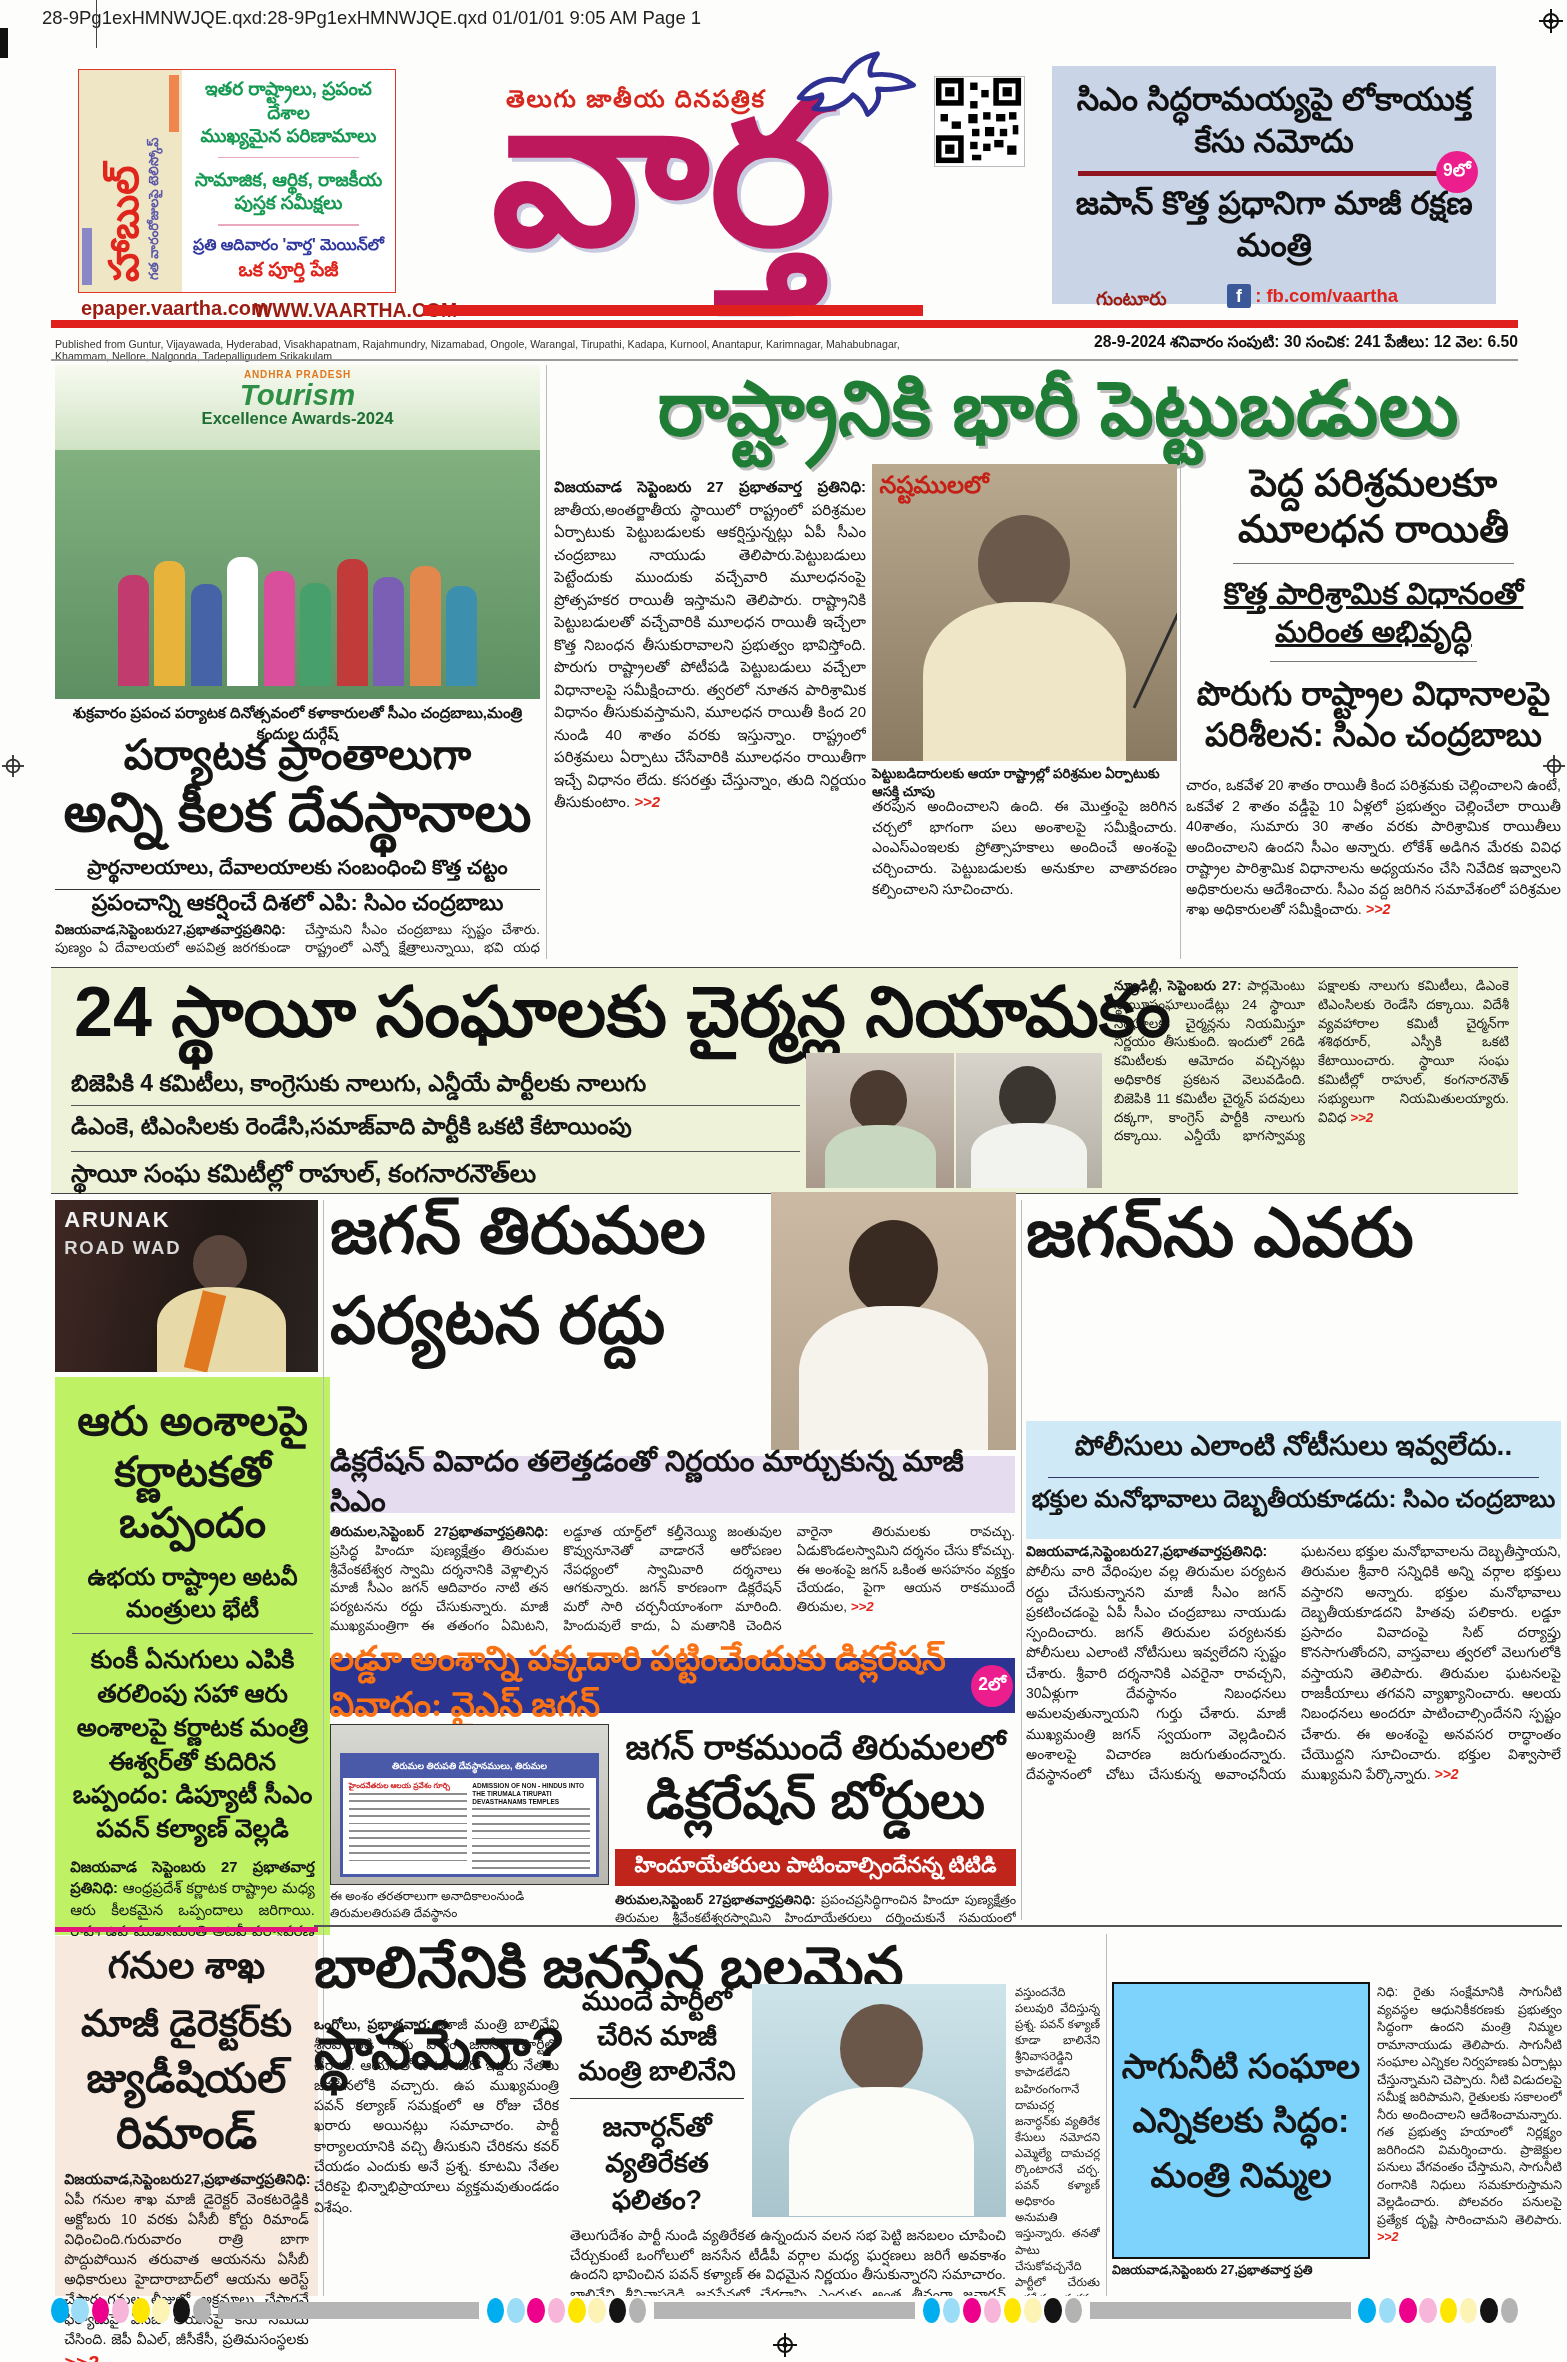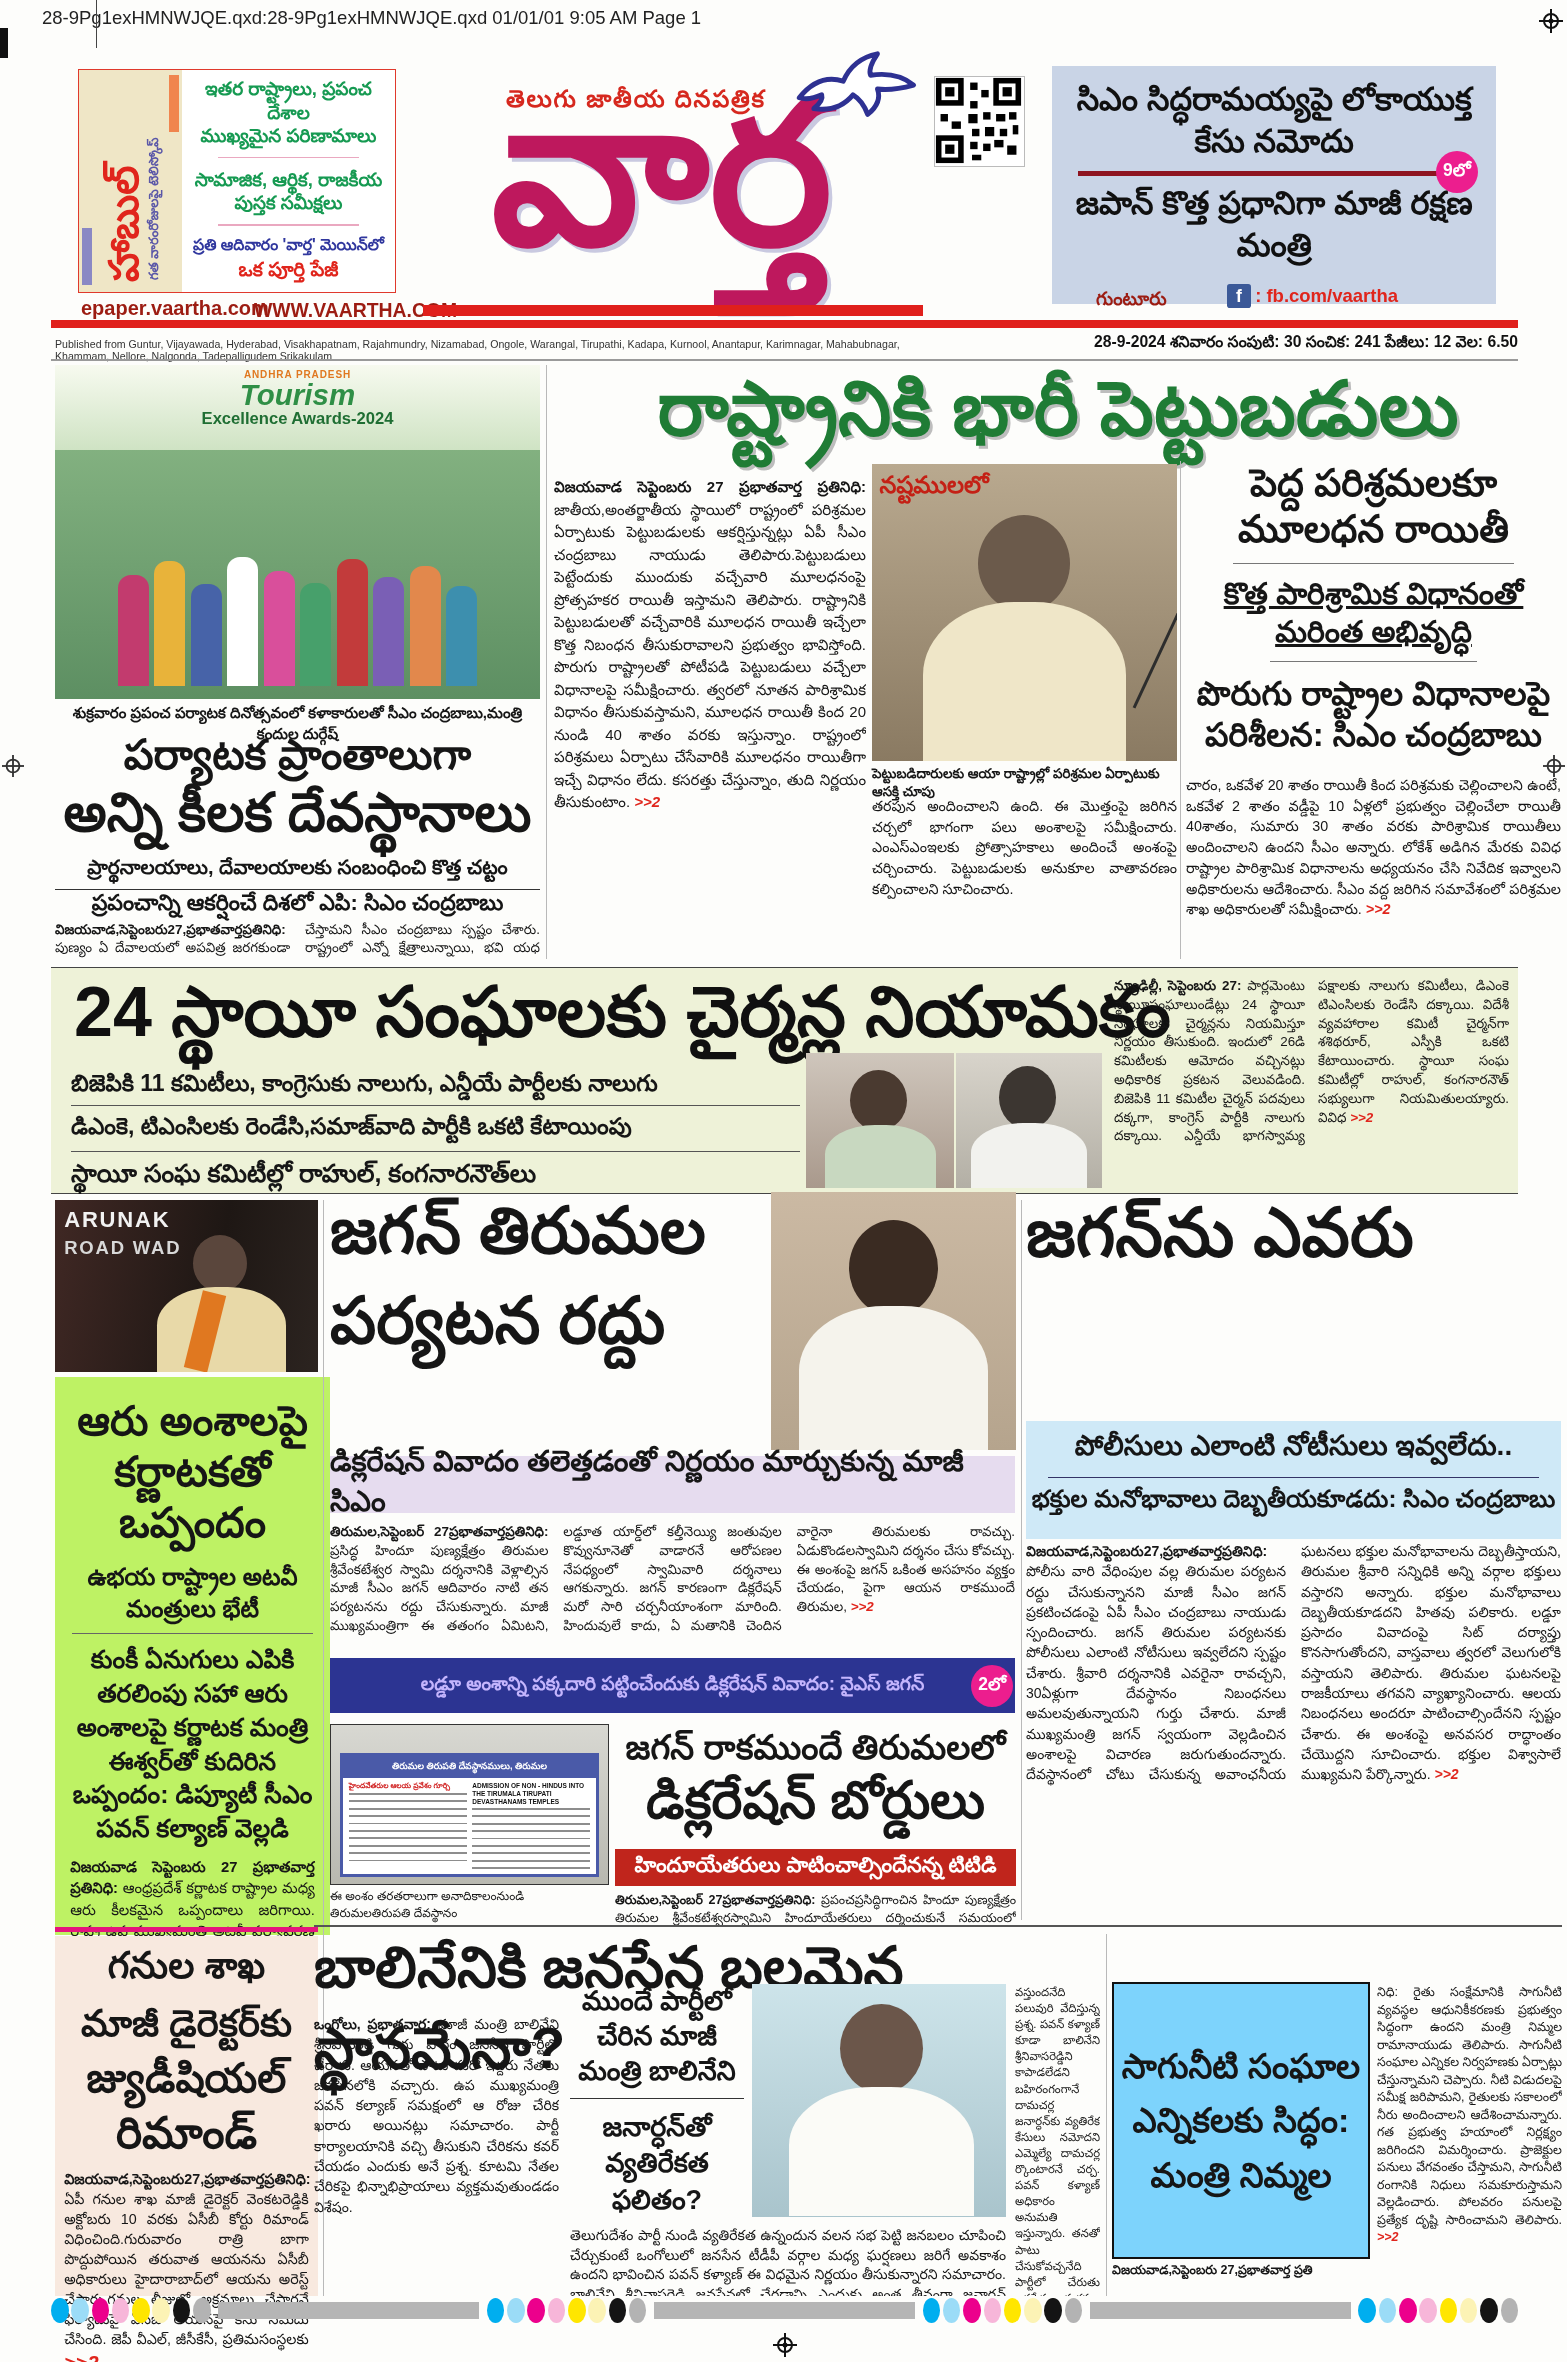--- a/index.html
+++ b/index.html
@@ -209,21 +209,21 @@
     <span>చారం, ఒకవేళ 20 శాతం రాయితీ కింద పరిశ్రమకు చెల్లించాలని ఉంటే, ఒకవేళ 2 శాతం వడ్డీపై 10 ఏళ్లలో ప్రభుత్వం చెల్లించేలా రాయితీ 40శాతం, సుమారు 30 శాతం వరకు పారిశ్రామిక రాయితీలు అందించాలని ఉందని సీఎం అన్నారు. లోకేశ్ అడిగిన మేరకు వివిధ రాష్ట్రాల పారిశ్రామిక విధానాలను అధ్యయనం చేసి నివేదిక ఇవ్వాలని అధికారులను ఆదేశించారు. సీఎం వద్ద జరిగిన సమావేశంలో పరిశ్రమల శాఖ అధికారులతో సమీక్షించారు.</span>
     <span class="more">&gt;&gt;2</span>
   </div>
 
   <div class="vrule" style="left:546px;top:365px;height:594px;"></div>
   <div class="vrule" style="left:1180px;top:461px;height:498px;"></div>
 
   <div class="abs" style="left:51px;top:967px;width:1467px;height:225px;background:#eef2d8;border-top:1.8px solid #444;border-bottom:1.8px solid #444;">
     <div class="abs" style="left:23px;top:3.7px;width:1172px;font-size:70px;font-weight:800;color:#101010;">24 స్థాయీ సంఘాలకు చైర్మన్ల నియామకం</div>
     <div class="abs" style="left:20px;top:98px;width:729px;">
-      <div class="b" style="font-size:23px;padding:3.7px 0;border-bottom:0.9px solid #555;">బిజెపికి 11 కమిటీలు, కాంగ్రెసుకు నాలుగు, ఎన్డీయే పార్టీలకు నాలుగు</div>
+      <div class="b" style="font-size:23px;padding:3.7px 0;border-bottom:0.9px solid #555;">బిజెపికి 4 కమిటీలు, కాంగ్రెసుకు నాలుగు, ఎన్డీయే పార్టీలకు నాలుగు</div>
       <div class="b" style="font-size:23px;padding:6.5px 0;border-bottom:0.9px solid #555;">డిఎంకె, టిఎంసిలకు రెండేసి,సమాజ్‌వాది పార్టీకి ఒకటి కేటాయింపు</div>
       <div class="b" style="font-size:25px;padding:6.5px 0;">స్థాయీ సంఘ కమిటీల్లో రాహుల్, కంగనారనౌత్‌లు</div>
     </div>
     <div class="ph" style="left:755px;top:85px;width:148px;height:135px;background:linear-gradient(#cfc6bc,#a9998c);">
       <div class="sil-head" style="left:44px;top:16.6px;width:57px;height:61px;background:#4a3a30;"></div>
       <div class="sil-body" style="left:18.5px;top:72px;width:111px;height:65px;background:#c8d8c0;"></div>
     </div>
     <div class="ph" style="left:905px;top:85px;width:146px;height:135px;background:linear-gradient(#d8d4cb,#b3afa5);">
       <div class="sil-head" style="left:43px;top:13px;width:57px;height:63px;background:#3c3631;"></div>
       <div class="sil-body" style="left:14.8px;top:70px;width:116px;height:66px;background:#f2f2ee;"></div>
@@ -275,21 +275,21 @@
   </div>
   <div class="abs band" style="left:330px;top:1456px;width:685px;height:57px;background:#e6dcef;">
     <span class="b" style="font-size:29px;">డిక్లరేషన్ వివాదం తలెత్తడంతో నిర్ణయం మార్చుకున్న మాజీ సిఎం</span>
   </div>
   <div class="abs j" style="left:330px;top:1523px;width:685px;height:126px;font-size:13.4px;line-height:1.4;column-count:3;column-gap:14.8px;overflow:hidden;">
     <b>తిరుమల,సెప్టెంబర్ 27ప్రభాతవార్తప్రతినిధి:</b>
     <span>ప్రసిద్ధ హిందూ పుణ్యక్షేత్రం తిరుమల శ్రీవేంకటేశ్వర స్వామి దర్శనానికి వెళ్లాల్సిన మాజీ సీఎం జగన్ ఆదివారం నాటి తన పర్యటనను రద్దు చేసుకున్నారు. మాజీ ముఖ్యమంత్రిగా ఈ తతంగం ఏమిటని, లడ్డూత యార్డ్‌లో కల్తీనెయ్యి జంతువుల కొవ్వునూనెతో వాడారనే ఆరోపణల నేపధ్యంలో స్వామివారి దర్శనాలు ఆగకున్నారు. జగన్ కారణంగా డిక్లరేషన్ మరో సారి చర్చనీయాంశంగా మారింది. హిందువులే కాదు, ఏ మతానికి చెందిన వారైనా తిరుమలకు రావచ్చు. ఏడుకొండలస్వామిని దర్శనం చేసు కోవచ్చు. ఈ అంశంపై జగన్ ఒకింత అసహనం వ్యక్తం చేయడం, పైగా ఆయన రాకముందే తిరుమల,</span>
     <span class="more">&gt;&gt;2</span>
   </div>
   <div class="abs band" style="left:330px;top:1658px;width:685px;height:55px;background:#2c3492;">
-    <span class="b" style="font-size:19px;color:#c4b5fd;">లడ్డూ అంశాన్ని పక్కదారి పట్టించేందుకు డిక్లరేషన్ వివాదం: వైఎస్ జగన్</span>
+    <span class="b" style="font-size:34px;color:#f97316;font-family:Liberation Serif, serif;">లడ్డూ అంశాన్ని పక్కదారి పట్టించేందుకు డిక్లరేషన్ వివాదం: వైఎస్ జగన్</span>
     <div class="badge" style="right:1.8px;top:7.4px;">2లో</div>
   </div>
 
   <div class="abs" style="left:330px;top:1724px;width:277px;height:159px;border:1.8px solid #333;background:linear-gradient(#d8d8d2,#b8b8b0);">
     <div class="abs" style="left:9.2px;top:7.4px;right:9.2px;bottom:7.4px;background:#fff;border:3.7px solid #4a5aa8;margin-top:21px;">
       <div class="band" style="height:22px;background:#4a5aa8;">
         <span style="font-size:9.2px;color:#fff;font-weight:bold;">తిరుమల తిరుపతి దేవస్థానములు, తిరుమల</span>
       </div>
       <div style="display:flex;gap:5.5px;padding:3.7px 5.5px;">
         <div style="flex:1;">

